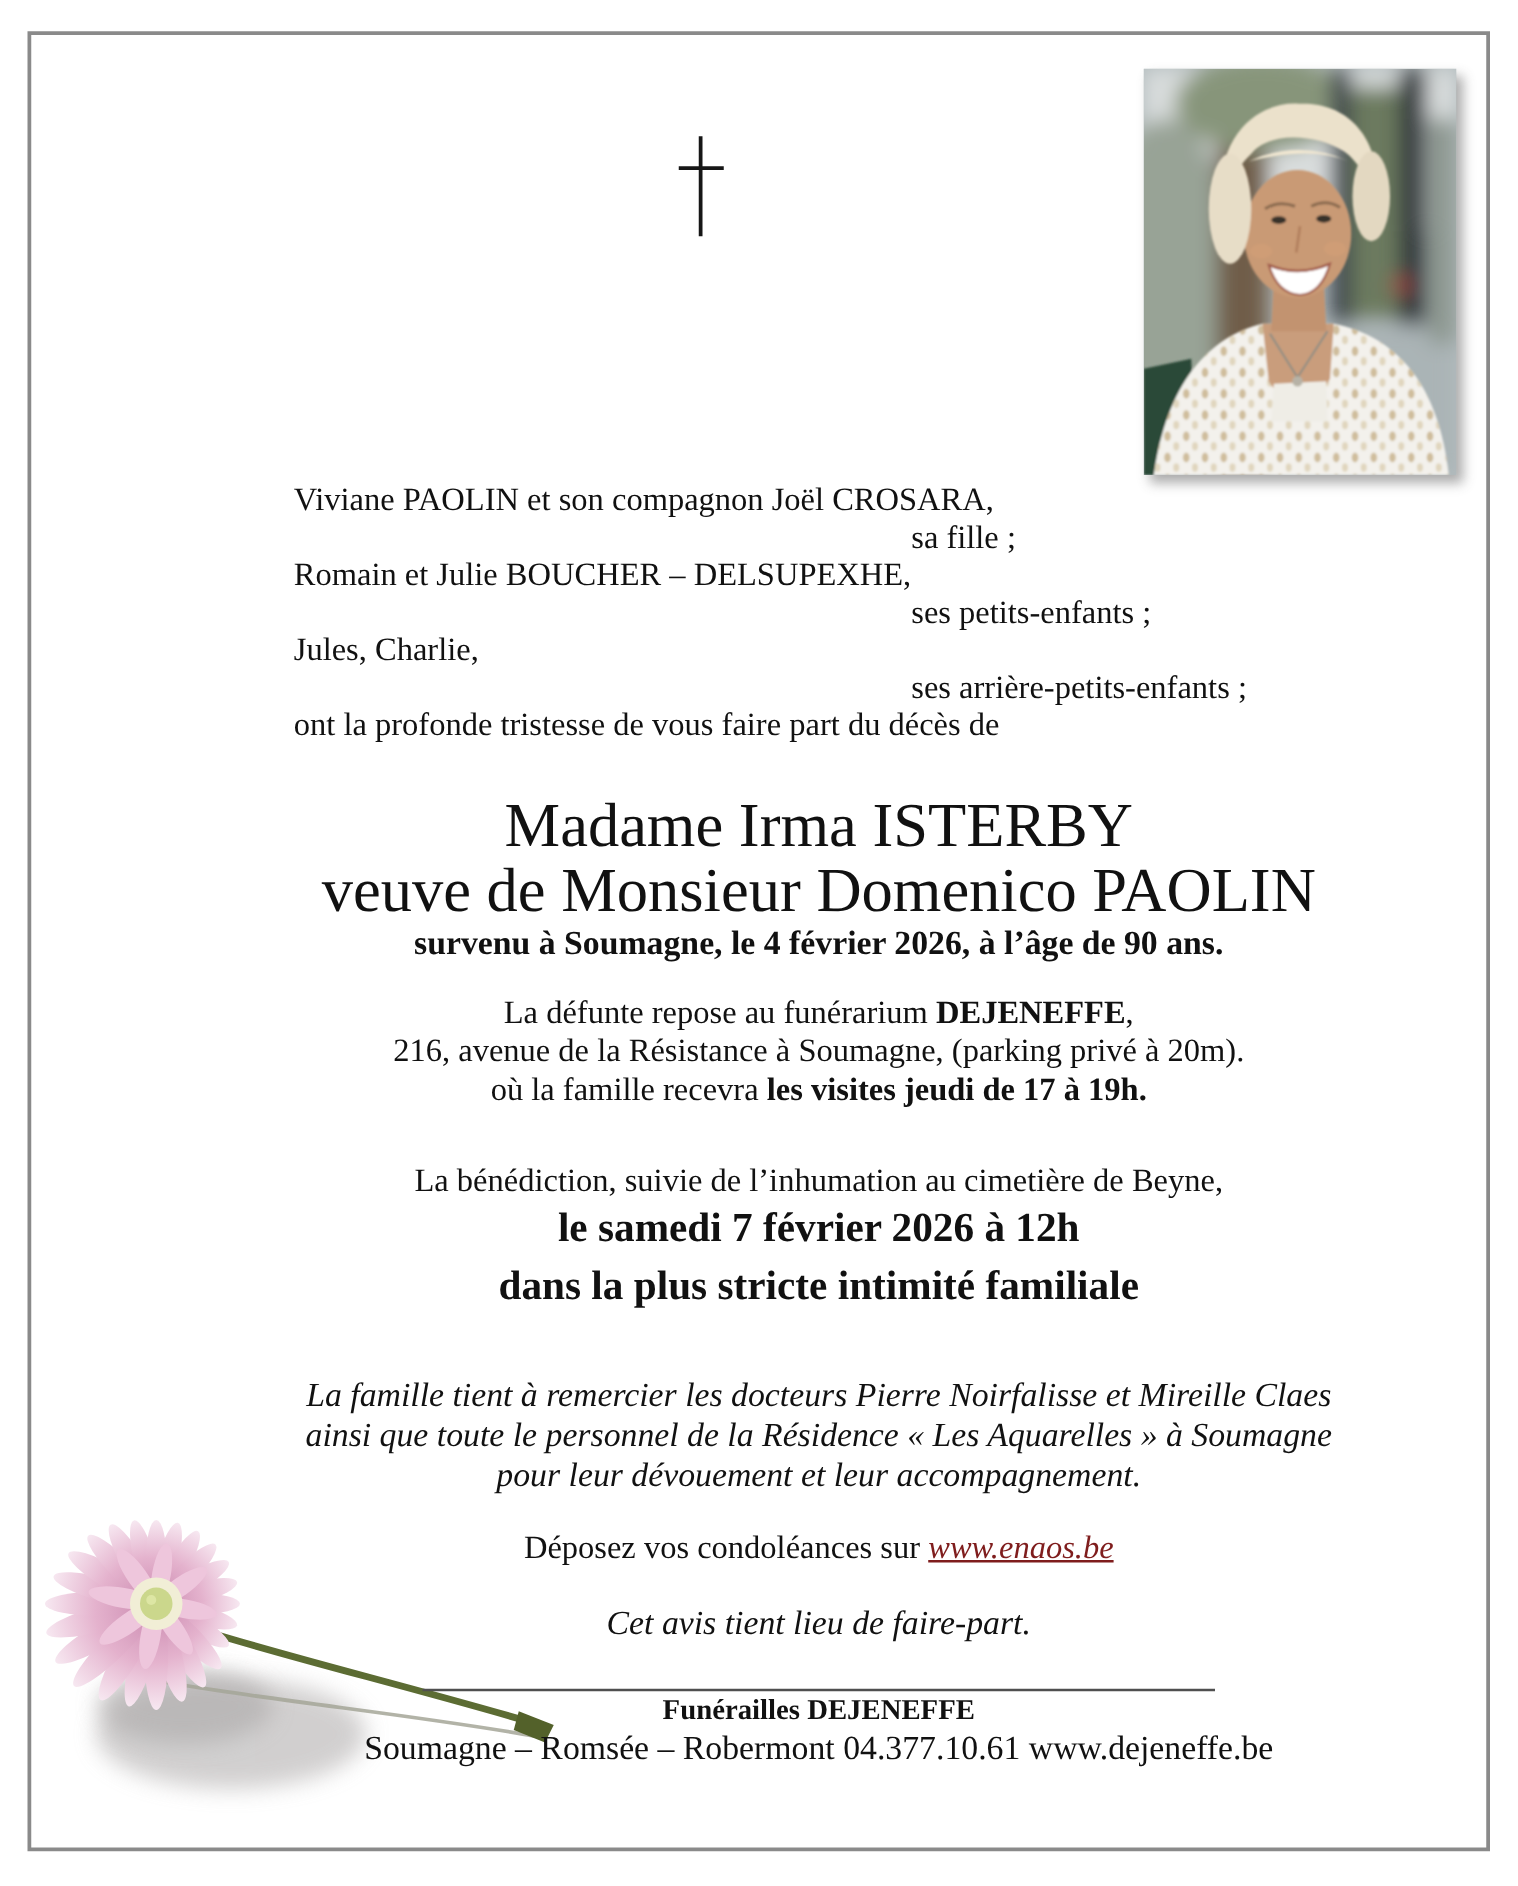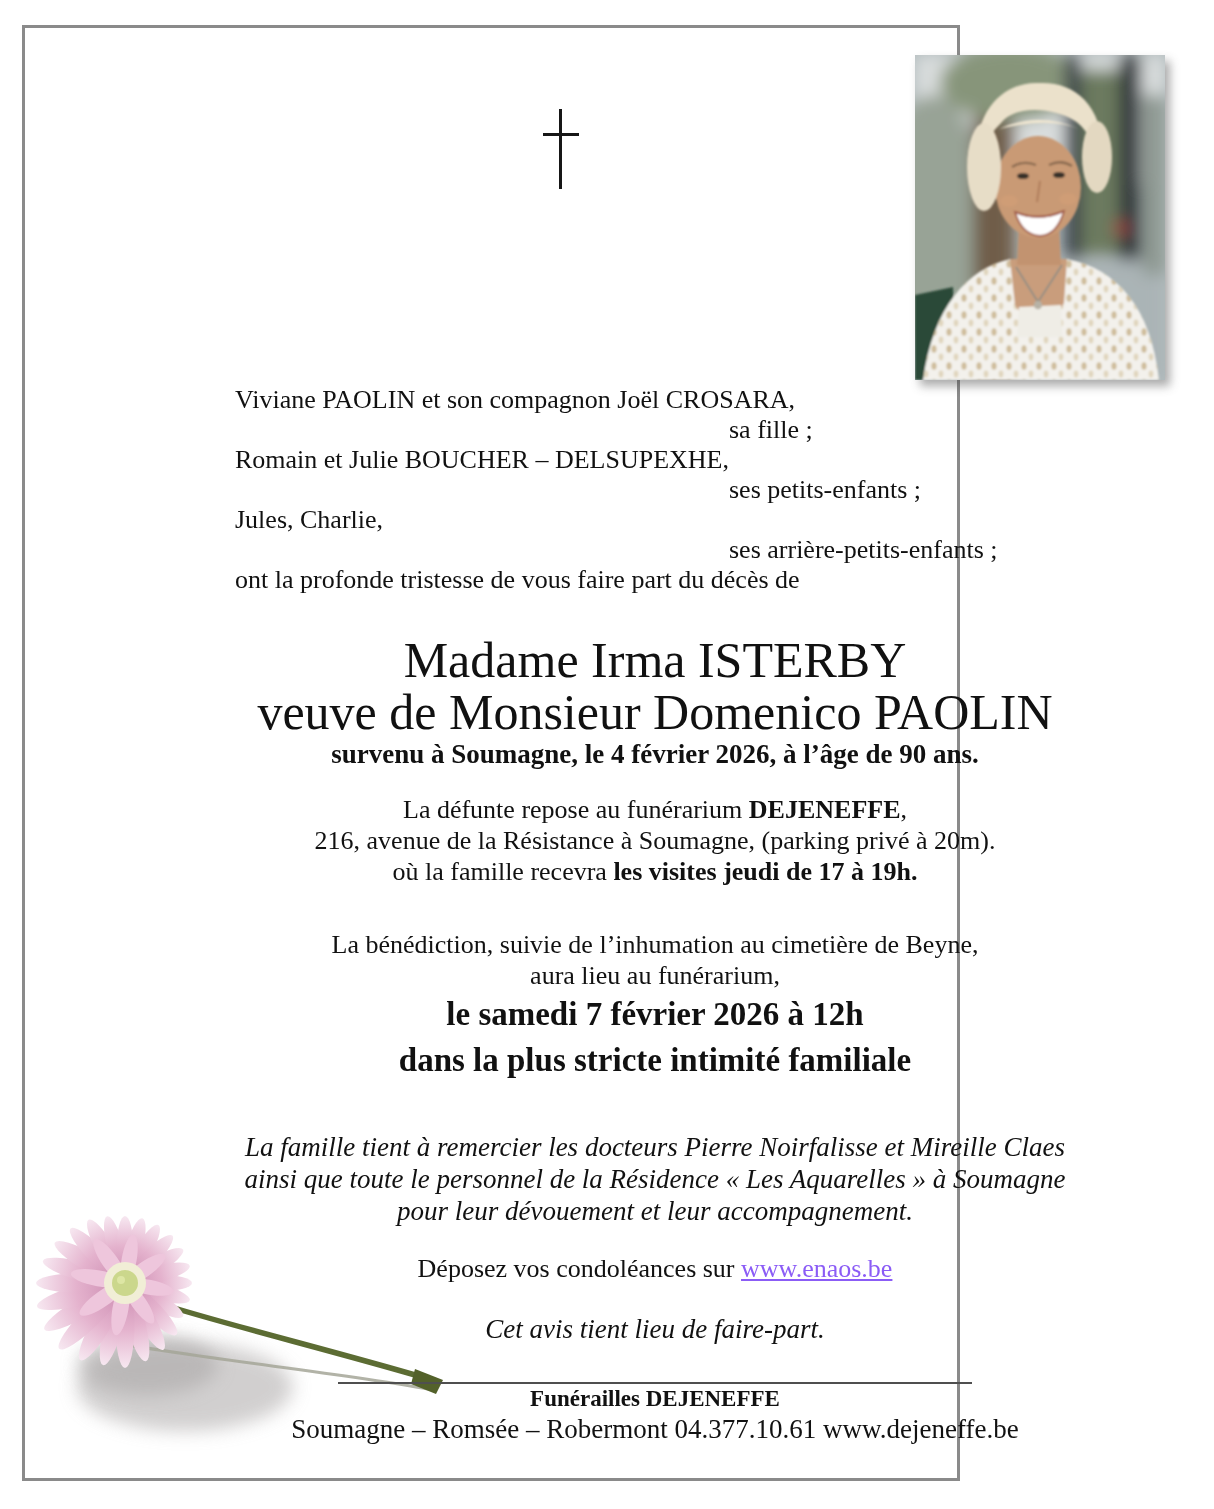--- a/index.html
+++ b/index.html
@@ -1,18 +1,18 @@
 <!DOCTYPE html>
 <html><head>
 <meta charset="utf-8">
 <style>
   html,body{margin:0;padding:0;background:#ffffff;}
   body{width:1214px;height:1509px;position:relative;overflow:hidden;
        font-family:"Liberation Serif","DejaVu Serif",serif;color:#111;}
-  .page-border{position:absolute;left:22px;top:25px;width:938px;height:1456px;
+  .page-border{position:absolute;left:22px;top:25px;width:1170px;height:1456px;
        border:3px solid #8a8a8a;box-sizing:border-box;background:#fff;}
   
   .cross{position:absolute;left:518px;top:81px;width:36px;height:80px;}
   .cross .v{position:absolute;left:16px;top:0;width:3px;height:80px;background:#161616;}
   .cross .h{position:absolute;left:0;top:24px;width:36px;height:3px;background:#161616;}
   
   .photo{position:absolute;left:890px;top:27px;width:250px;height:325px;
        box-shadow:5px 6px 9px rgba(70,70,70,.45);overflow:hidden;background:#b9c2c4;}
   .photo svg{display:block;}
   
@@ -30,21 +30,21 @@
   .sec-bened{margin-top:42px;}
   .sec-cerem{font-weight:bold;font-size:33px;line-height:46px;}
   .sec-thanks{margin-top:48px;font-style:italic;font-size:27px;line-height:32px;}
   .sec-condol{margin-top:26px;line-height:32px;}
   .sec-notice{margin-top:28px;font-style:italic;font-size:27px;line-height:32px;}
   .footer{margin-top:37px;}
   .footer-rule{width:634px;margin:0 auto;border-top:2px solid #4f4f4f;height:0;}
   .footer-name{font-weight:bold;font-size:23px;line-height:30px;}
   .footer-info{font-size:27px;line-height:30px;}
   b{font-weight:bold;}
-  a.enaos{color:#8b5cf6;text-decoration:underline;cursor:pointer;}
+  a.enaos{color:#7f1d1d;text-decoration:underline;cursor:pointer;font-style:italic;}
 </style>
 </head>
 <body>
 
 <div class="page-border">
 
   <div class="cross">
     <div class="v"></div>
     <div class="h"></div>
   </div>
@@ -183,21 +183,20 @@
     <div class="death-details centered line">survenu à Soumagne, le 4 février 2026, à l’âge de 90 ans.</div>
 
     <div class="sec sec-repose centered">
       <div class="line"><span>La défunte repose au funérarium </span><b>DEJENEFFE</b><span>,</span></div>
       <div class="line">216, avenue de la Résistance à Soumagne, (parking privé à 20m).</div>
       <div class="line"><span>où la famille recevra </span><b>les visites jeudi de 17 à 19h.</b></div>
     </div>
 
     <div class="sec sec-bened centered">
       <div class="line">La bénédiction, suivie de l’inhumation au cimetière de Beyne,</div>
-      <div class="line">aura lieu au funérarium,</div>
     </div>
 
     <div class="sec-cerem centered">
       <div class="line">le samedi 7 février 2026 à 12h</div>
       <div class="line">dans la plus stricte intimité familiale</div>
     </div>
 
     <div class="sec-thanks centered">
       <div class="line">La famille tient à remercier les docteurs Pierre Noirfalisse et Mireille Claes</div>
       <div class="line">ainsi que toute le personnel de la Résidence « Les Aquarelles » à Soumagne</div>

